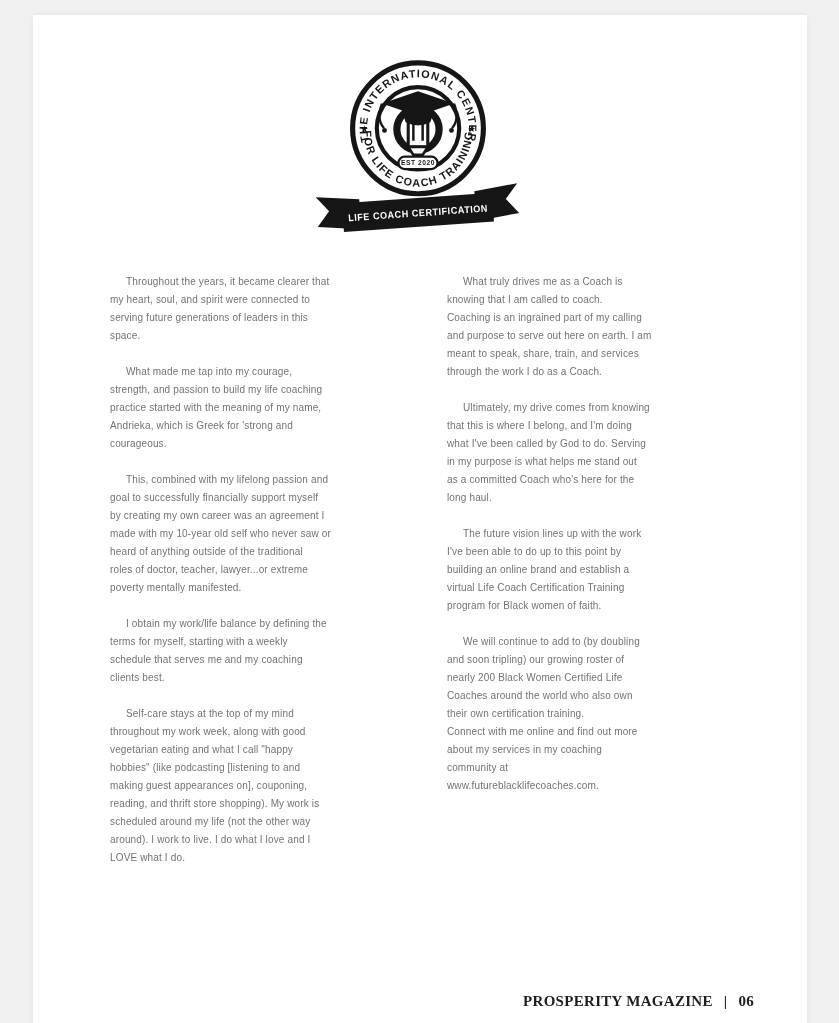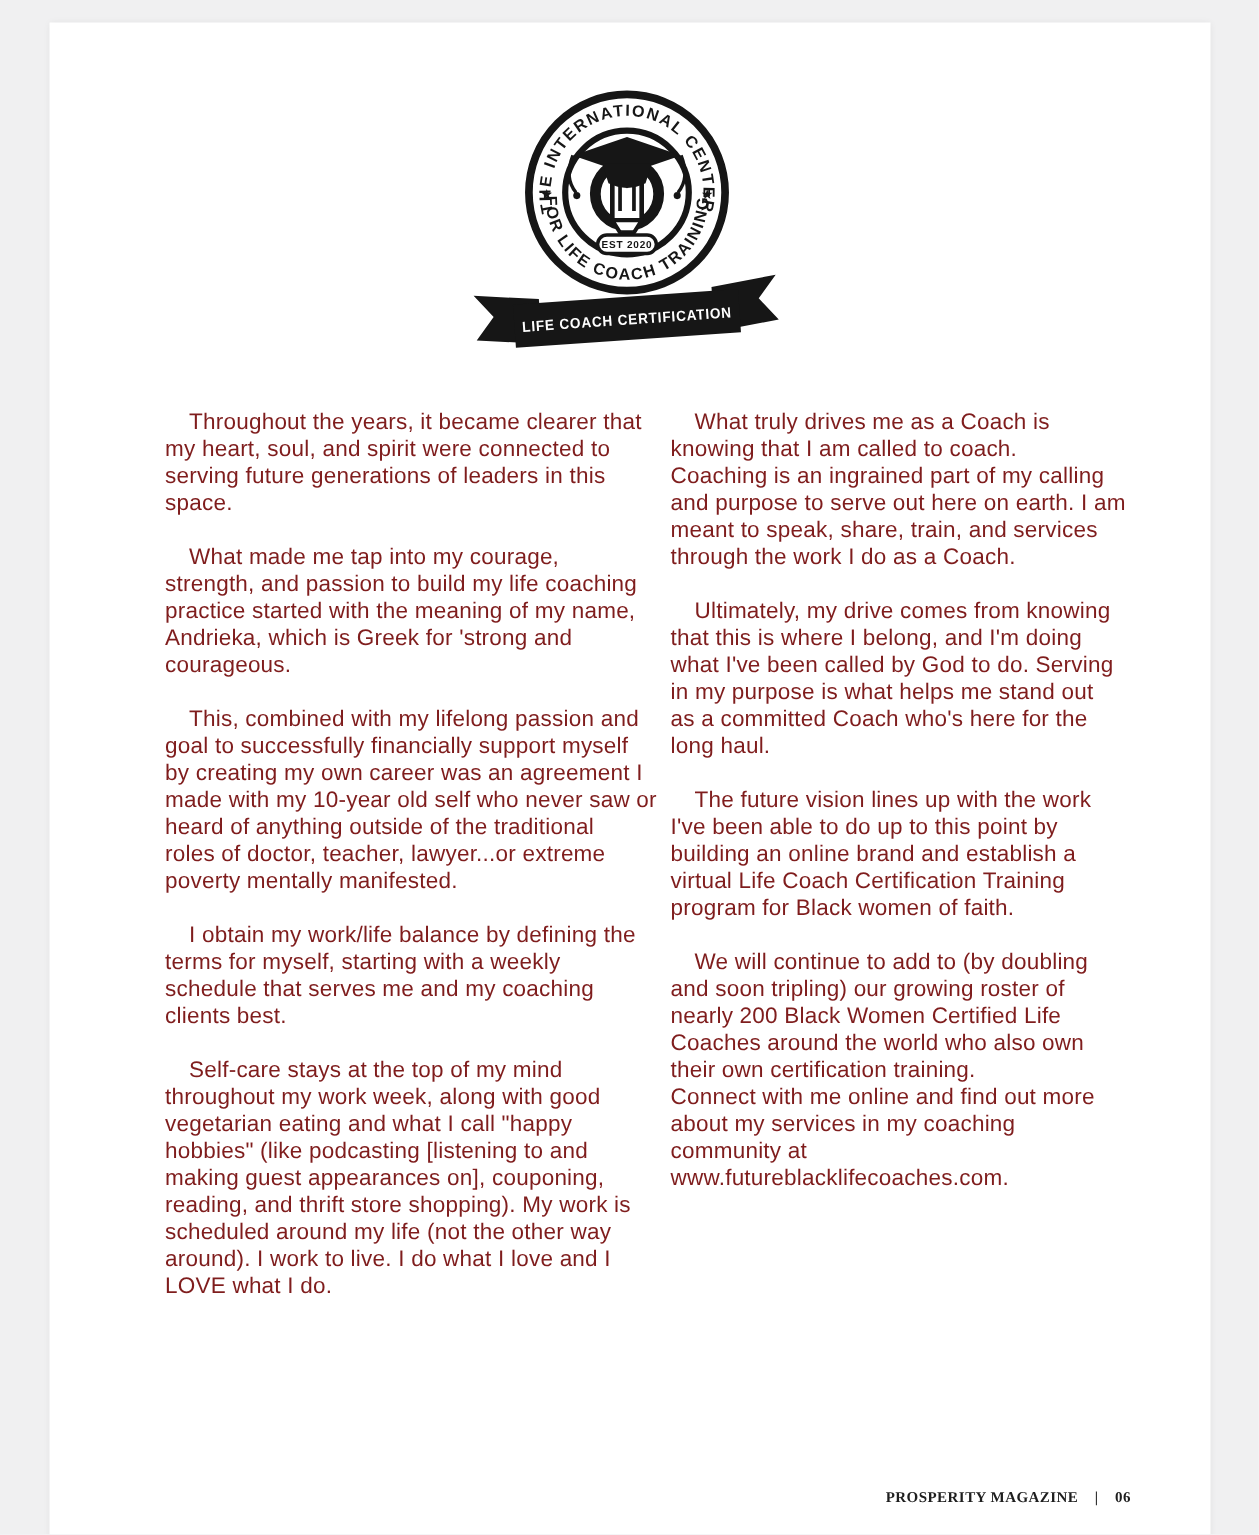--- a/index.html
+++ b/index.html
@@ -39,37 +39,37 @@
     width: 656px;
     display: flex;
     gap: 18px;
   }
   .col {
     width: 319px;
     flex: 0 0 319px;
   }
   .col p {
     margin: 0 0 18px 0;
-    font-size: 15px;
+    font-size: 10px;
     line-height: 18px;
     letter-spacing: 0.15px;
-    color: #7f1d1d;
+    color: #737373;
     white-space: pre;
     text-indent: 16px;
   }
   .footer {
     position: absolute;
     right: 53px;
     top: 978px;
     display: flex;
     align-items: baseline;
     gap: 11px;
     font-family: "Liberation Serif", serif;
     font-weight: 700;
-    font-size: 10px;
+    font-size: 15px;
     color: #1e1e1e;
     letter-spacing: 0.3px;
   }
   .seal-arc-text {
     font-family: "Liberation Sans", sans-serif;
     font-weight: 700;
     font-size: 10.5px;
     letter-spacing: 1.1px;
     fill: #161616;
   }

